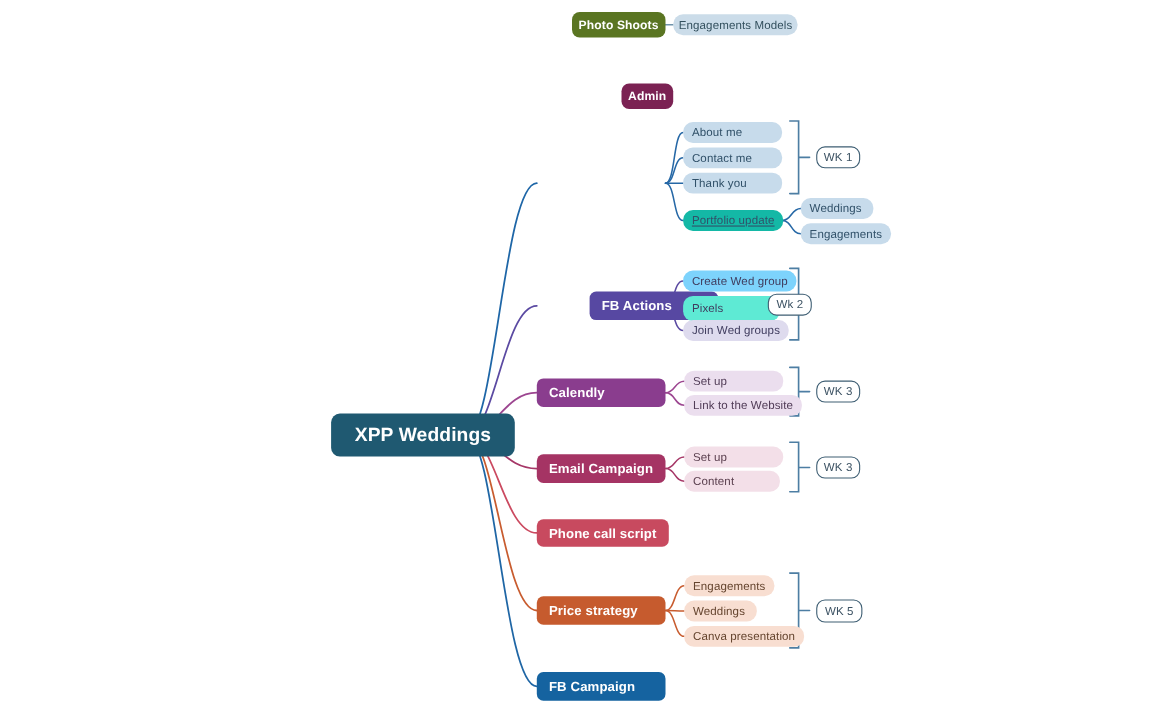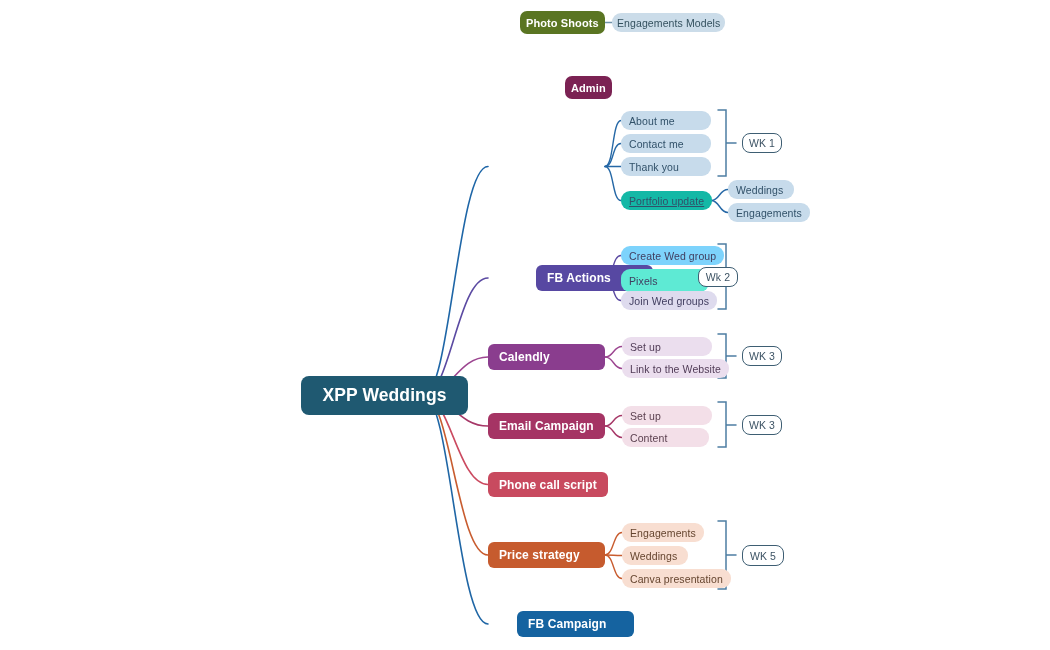--- a/index.html
+++ b/index.html
@@ -90,15 +90,15 @@
       <div class="node topic" style="left: 488px; top: 413px; min-width: 117px; height: 26px; background: rgb(165, 52, 100); color: rgb(255, 255, 255);">Email Campaign</div>
       <div class="node child" style="left: 622px; top: 406px; min-width: 90px; height: 19px; background: rgb(243, 223, 232); color: rgb(92, 65, 80);">Set up</div>
       <div class="node child" style="left: 622px; top: 428px; min-width: 87px; height: 19px; background: rgb(243, 223, 232); color: rgb(92, 65, 80);">Content</div>
       <div class="node week" style="left: 742px; top: 415px; min-width: 40px; height: 20px;">WK 3</div>
       <div class="node topic" style="left: 488px; top: 542px; min-width: 117px; height: 26px; background: rgb(198, 91, 46); color: rgb(255, 255, 255);">Price strategy</div>
       <div class="node topic" style="left: 488px; top: 472px; min-width: 117px; height: 25px; background: rgb(200, 74, 95); color: rgb(255, 255, 255);">Phone call script</div>
       <div class="node child" style="left: 622px; top: 523px; min-width: 76px; height: 19px; background: rgb(248, 222, 209); color: rgb(101, 69, 47);">Engagements</div>
       <div class="node child" style="left: 622px; top: 546px; min-width: 66px; height: 19px; background: rgb(248, 222, 209); color: rgb(101, 69, 47);">Weddings</div>
       <div class="node child" style="left: 622px; top: 569px; min-width: 93px; height: 19px; background: rgb(248, 222, 209); color: rgb(101, 69, 47);">Canva presentation</div>
       <div class="node week" style="left: 742px; top: 545px; min-width: 42px; height: 21px;">WK 5</div>
-      <div class="node topic" style="left: 488px; top: 611px; min-width: 117px; height: 26px; background: rgb(21, 99, 160); color: rgb(255, 255, 255); margin-left: 29px;">FB Campaign</div>
+      <div class="node topic" style="left: 488px; top: 611px; min-width: 117px; height: 26px; background: rgb(21, 99, 160); color: rgb(255, 255, 255);">FB Campaign</div>
     </div>
 </div>
 
 </body></html>

